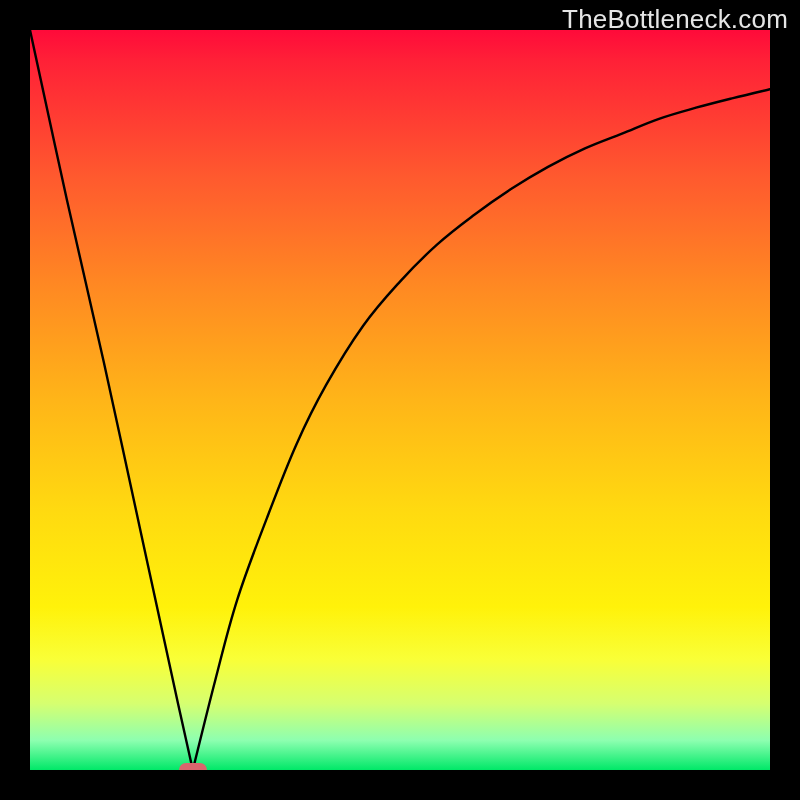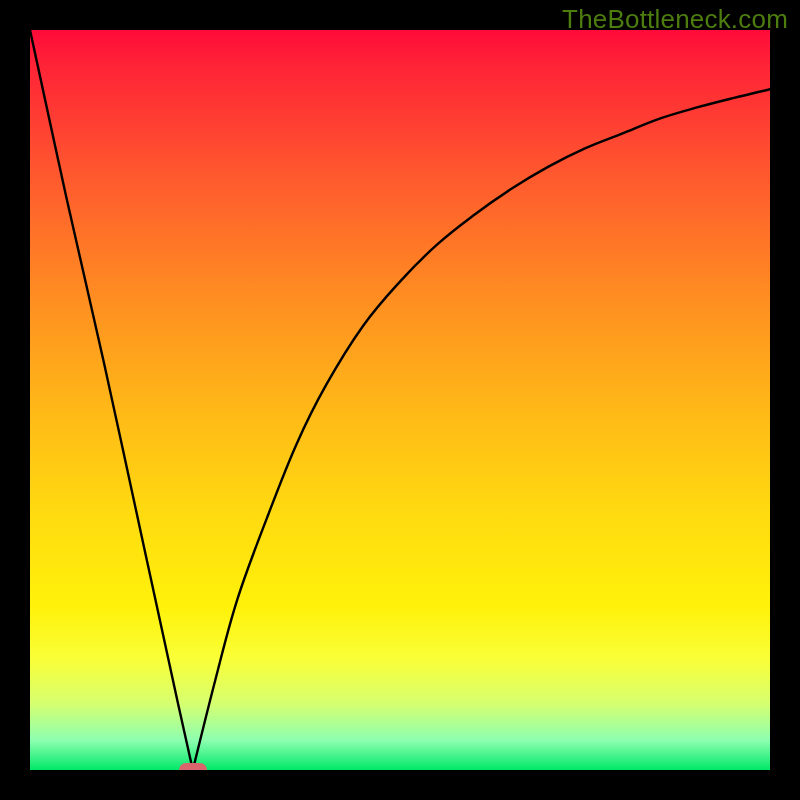--- a/index.html
+++ b/index.html
@@ -40,21 +40,21 @@
       #f9ff37 85%,
       #d6ff70 91%,
       #8dffb0 96%,
       #00e868 100%
     );
   }
   .watermark {
     position: absolute;
     top: 4px;
     right: 12px;
-    color: #4d7c0f;
+    color: #e5e5e5;
     font-size: 26px;
     font-weight: 500;
     letter-spacing: 0.2px;
     user-select: none;
     margin-left: 30px;
   }
   svg.curve {
     position: absolute;
     inset: 0;
   }

